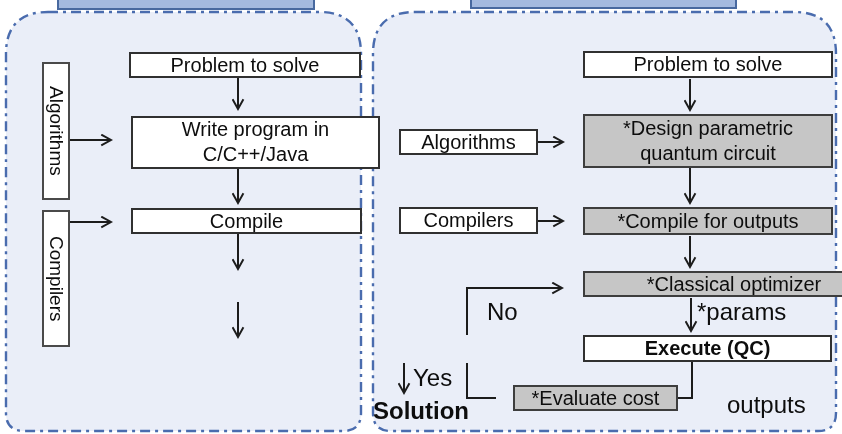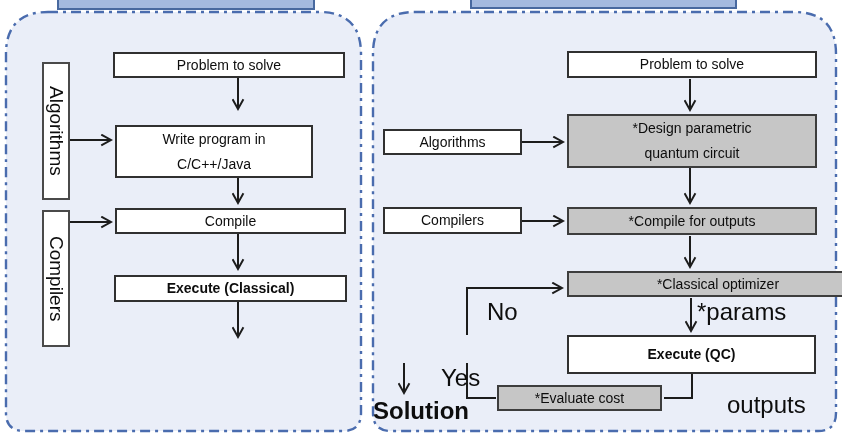--- a/index.html
+++ b/index.html
@@ -5,21 +5,21 @@
   html,body{margin:0;padding:0;background:#ffffff;}
   .stage{
     position:relative;width:842px;height:434px;background:#ffffff;overflow:hidden;
     font-family:"Liberation Sans", sans-serif;color:#0d0d0d;
   }
   .banner{position:absolute;background:#a4badf;border:2px solid #48699f;box-sizing:border-box;}
   svg.wires{position:absolute;left:0;top:0;width:842px;height:434px;}
   .box{
     position:absolute;box-sizing:border-box;background:#ffffff;border:2px solid #303030;
     display:flex;flex-direction:column;align-items:center;justify-content:center;
-    text-align:center;font-size:14px;line-height:25px;white-space:nowrap;
+    text-align:center;font-size:20px;line-height:25px;white-space:nowrap;margin-left:16px;
   }
   .gray{background:#c6c6c6;border-color:#3d3d3d;}
   .bold{font-weight:bold;}
   .vbox{
     position:absolute;box-sizing:border-box;background:#ffffff;border:2px solid #4a4a4a;
     display:flex;align-items:center;justify-content:center;
     writing-mode:vertical-rl;font-size:19px;white-space:nowrap;
   }
   .lbl{position:absolute;font-size:24px;line-height:22px;white-space:nowrap;}
   .center{transform:translateX(-50%);}
@@ -73,32 +73,29 @@
     <span>Algorithms</span>
   </div>
   <div class="vbox" style="left:42px;top:210px;width:28px;height:137px;">
     <span>Compilers</span>
   </div>
 
   <div class="box" style="left:113px;top:52px;width:232px;height:26px;">
     <span>Problem to solve</span>
   </div>
 
-  <div class="box" style="left:115px;top:125px;width:198px;height:53px;">
+  <div class="box" style="left:115px;top:116px;width:249px;height:53px;justify-content:flex-end;">
     <span>Write program in</span>
     <span>C/C++/Java</span>
   </div>
 
   <div class="box" style="left:115px;top:208px;width:231px;height:26px;align-items:center;">
     <span>Compile</span>
   </div>
 
-  <div class="box bold" style="left:114px;top:275px;width:233px;height:27px;">
-    <span>Execute (Classical)</span>
-  </div>
 
 
   <div class="box" style="left:383px;top:129px;width:139px;height:26px;">
     <span>Algorithms</span>
   </div>
   <div class="box" style="left:383px;top:207px;width:139px;height:27px;">
     <span>Compilers</span>
   </div>
 
   <div class="box" style="left:567px;top:51px;width:250px;height:27px;">
@@ -113,29 +110,29 @@
   <div class="box gray" style="left:567px;top:207px;width:250px;height:28px;">
     <span>*Compile for outputs</span>
   </div>
 
   <div class="box gray" style="left:567px;top:271px;width:302px;height:26px;">
     <span>*Classical optimizer</span>
   </div>
 
   <div class="lbl" style="left:697px;top:301px;">*params</div>
 
-  <div class="box bold" style="left:567px;top:335px;width:249px;height:39px;">
+  <div class="box bold" style="left:567px;top:335px;width:249px;height:27px;">
     <span>Execute (QC)</span>
   </div>
 
 
   <div class="box gray" style="left:497px;top:385px;width:165px;height:26px;">
     <span>*Evaluate cost</span>
   </div>
 
   <div class="lbl" style="left:487px;top:301px;">No</div>
-  <div class="lbl" style="left:413px;top:367px;margin-left:28px;">Yes</div>
+  <div class="lbl" style="left:413px;top:367px;">Yes</div>
 
   <div class="lbl" style="left:727px;top:394px;">outputs</div>
 
   <div class="lbl bold" style="left:373px;top:400px;">Solution</div>
 
 </div>
 
 </body></html>

